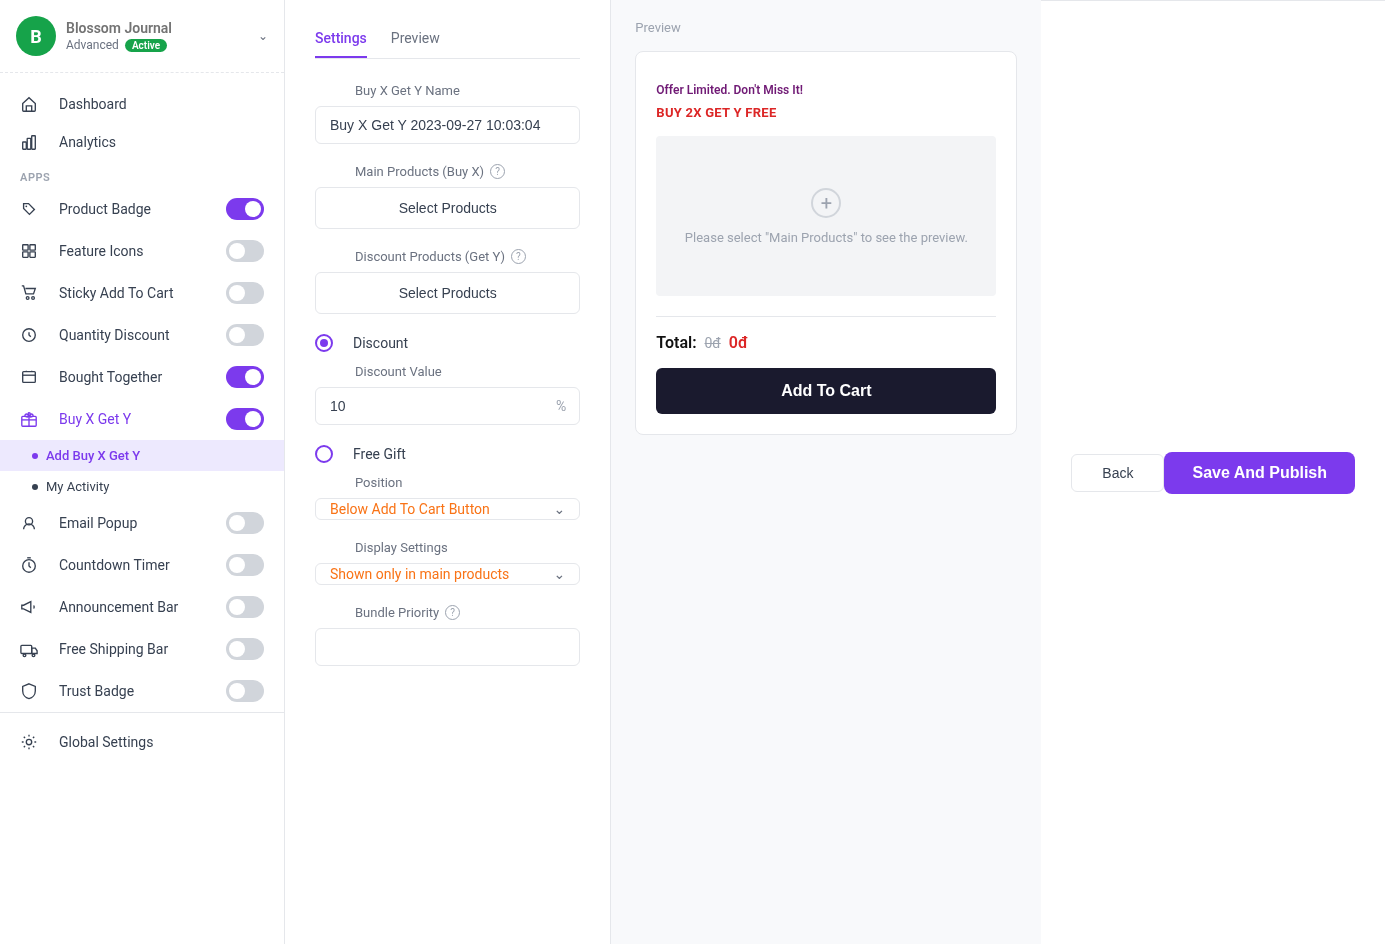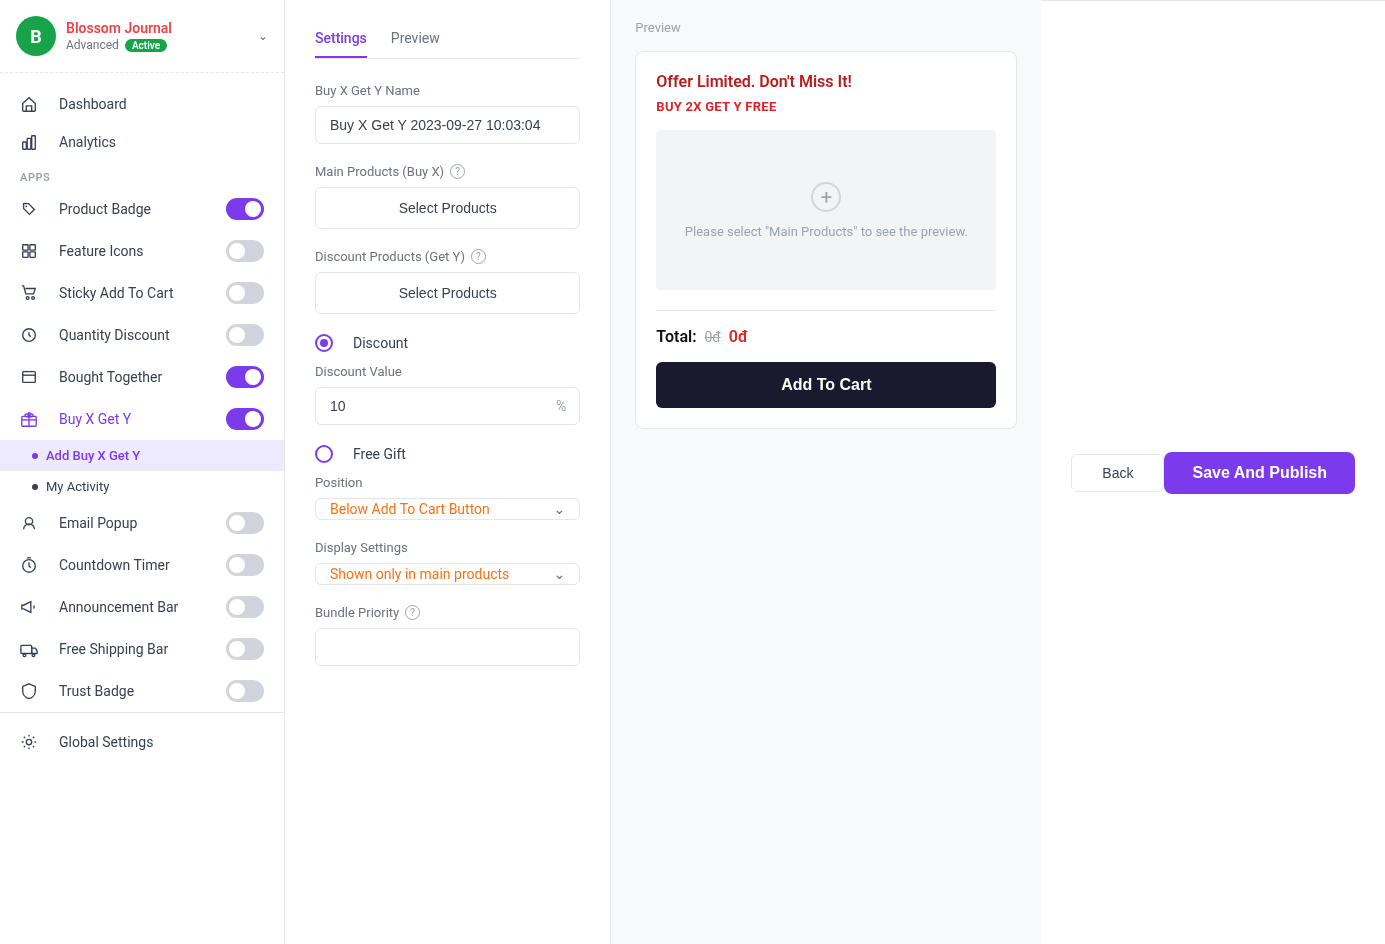--- a/index.html
+++ b/index.html
@@ -24,21 +24,21 @@
     }
     .avatar {
       width: 40px; height: 40px;
       background: #16a34a;
       border-radius: 50%;
       display: flex; align-items: center; justify-content: center;
       color: #fff; font-weight: 700; font-size: 18px;
       flex-shrink: 0;
     }
     .sidebar-header-info { flex: 1; }
-    .shop-name { font-weight: 600; font-size: 14px; color: #ef4444; }
+    .shop-name { font-weight: 600; font-size: 14px; color: #737373; }
     .shop-plan-row { display: flex; align-items: center; gap: 6px; margin-top: 2px; }
     .shop-plan { font-size: 12px; color: #6b7280; }
     .active-badge {
       background: #16a34a; color: #fff; font-size: 10px; font-weight: 600;
       padding: 1px 7px; border-radius: 10px;
     }
     .chevron-down { color: #6b7280; font-size: 12px; cursor: pointer; }
 
     .sidebar-nav { padding: 12px 0; }
     .nav-item {
@@ -114,21 +114,21 @@
     .tab {
       padding: 10px 0; margin-right: 24px;
       font-size: 14px; color: #6b7280; cursor: pointer;
       border-bottom: 2px solid transparent;
       transition: color 0.15s;
     }
     .tab.active { color: #7c3aed; border-bottom-color: #7c3aed; font-weight: 500; }
 
     .form-group { margin-bottom: 20px; }
     .form-label {
-      font-size: 13px; color: #6b7280; margin-bottom: 8px; display: flex; align-items: center; gap: 6px;
+      font-size: 13px; color: #6b7280; margin-bottom: 8px; display: flex; align-items: center; gap: 6px; margin-left: 40px;
     }
     .form-label .info-icon {
       width: 15px; height: 15px;
       border: 1px solid #9ca3af; border-radius: 50%;
       display: inline-flex; align-items: center; justify-content: center;
       font-size: 10px; color: #9ca3af; cursor: pointer; flex-shrink: 0;
     }
 
     .form-input {
       width: 100%; padding: 10px 14px;
@@ -193,21 +193,21 @@
     }
     .preview-label { font-size: 13px; color: #9ca3af; margin-bottom: 16px; }
 
     .preview-card {
       background: #fff;
       border: 1px solid #e5e7eb;
       border-radius: 8px;
       overflow: hidden;
     }
     .preview-card-body { padding: 20px; }
-    .preview-title { font-size: 16px; font-weight: 600; color: #b91c1c; margin-bottom: 8px; }
+    .preview-title { font-size: 12px; font-weight: 600; color: #701a75; margin-bottom: 8px; margin-top: 11px; }
     .preview-subtitle { font-size: 13px; font-weight: 700; color: #dc2626; margin-bottom: 16px; letter-spacing: 0.02em; }
 
     .preview-placeholder {
       background: #f3f4f6;
       border-radius: 4px;
       min-height: 160px;
       display: flex; align-items: center; justify-content: center;
       flex-direction: column; gap: 12px;
       margin-bottom: 20px;
     }

